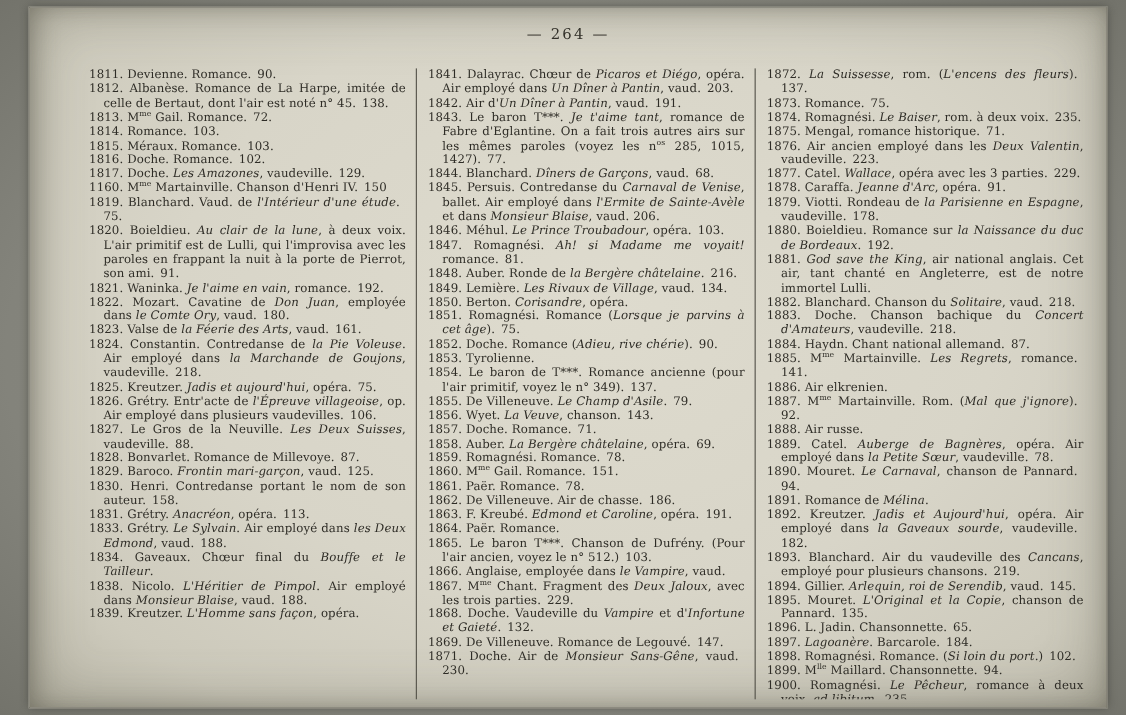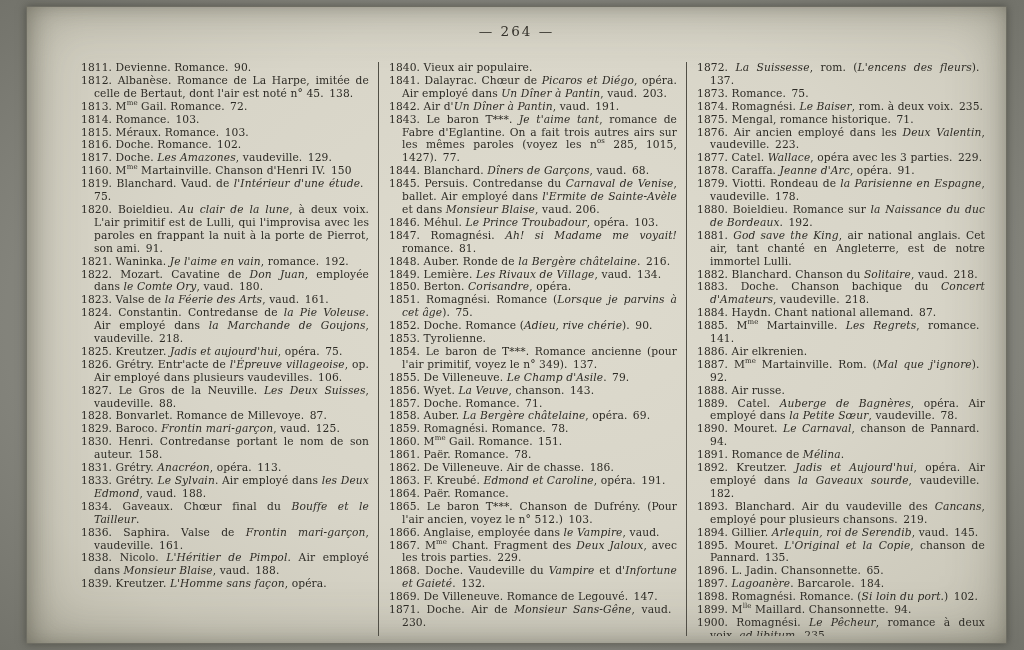--- a/index.html
+++ b/index.html
@@ -57,26 +57,24 @@
         <p class="entry"><span>1824. Constantin. Contredanse de </span><em>la Pie Voleuse</em><span>. Air employé dans </span><em>la Marchande de Goujons</em><span>, vaudeville. 218.</span></p>
         <p class="entry"><span>1825. Kreutzer. </span><em>Jadis et aujourd'hui</em><span>, opéra. 75.</span></p>
         <p class="entry"><span>1826. Grétry. Entr'acte de </span><em>l'Épreuve villageoise</em><span>, op. Air employé dans plusieurs vaudevilles. 106.</span></p>
         <p class="entry"><span>1827. Le Gros de la Neuville. </span><em>Les Deux Suisses</em><span>, vaudeville. 88.</span></p>
         <p class="entry"><span>1828. Bonvarlet. Romance de Millevoye. 87.</span></p>
         <p class="entry"><span>1829. Baroco. </span><em>Frontin mari-garçon</em><span>, vaud. 125.</span></p>
         <p class="entry"><span>1830. Henri. Contredanse portant le nom de son auteur. 158.</span></p>
         <p class="entry"><span>1831. Grétry. </span><em>Anacréon</em><span>, opéra. 113.</span></p>
         <p class="entry"><span>1833. Grétry. </span><em>Le Sylvain</em><span>. Air employé dans </span><em>les Deux Edmond</em><span>, vaud. 188.</span></p>
         <p class="entry"><span>1834. Gaveaux. Chœur final du </span><em>Bouffe et le Tailleur</em><span>.</span></p>
-        <p class="entry"><span>1836. Saphira. Valse de </span><em>Frontin mari-garçon</em><span>, vaudeville. 161.</span></p>
         <p class="entry"><span>1838. Nicolo. </span><em>L'Héritier de Pimpol</em><span>. Air employé dans </span><em>Monsieur Blaise</em><span>, vaud. 188.</span></p>
         <p class="entry"><span>1839. Kreutzer. </span><em>L'Homme sans façon</em><span>, opéra.</span></p>
       </div>
     <div class="col">
-        <p class="entry"><span>1840. Vieux air populaire.</span></p>
         <p class="entry"><span>1841. Dalayrac. Chœur de </span><em>Picaros et Diégo</em><span>, opéra. Air employé dans </span><em>Un Dîner à Pantin</em><span>, vaud. 203.</span></p>
         <p class="entry"><span>1842. Air d'</span><em>Un Dîner à Pantin</em><span>, vaud. 191.</span></p>
         <p class="entry"><span>1843. Le baron T***. </span><em>Je t'aime tant</em><span>, romance de Fabre d'Eglantine. On a fait trois autres airs sur les mêmes paroles (voyez les n</span><sup>os</sup><span> 285, 1015, 1427). 77.</span></p>
         <p class="entry"><span>1844. Blanchard. </span><em>Dîners de Garçons</em><span>, vaud. 68.</span></p>
         <p class="entry"><span>1845. Persuis. Contredanse du </span><em>Carnaval de Venise</em><span>, ballet. Air employé dans </span><em>l'Ermite de Sainte-Avèle</em><span> et dans </span><em>Monsieur Blaise</em><span>, vaud. 206.</span></p>
         <p class="entry"><span>1846. Méhul. </span><em>Le Prince Troubadour</em><span>, opéra. 103.</span></p>
         <p class="entry"><span>1847. Romagnési. </span><em>Ah! si Madame me voyait!</em><span> romance. 81.</span></p>
         <p class="entry"><span>1848. Auber. Ronde de </span><em>la Bergère châtelaine</em><span>. 216.</span></p>
         <p class="entry"><span>1849. Lemière. </span><em>Les Rivaux de Village</em><span>, vaud. 134.</span></p>
         <p class="entry"><span>1850. Berton. </span><em>Corisandre</em><span>, opéra.</span></p>

